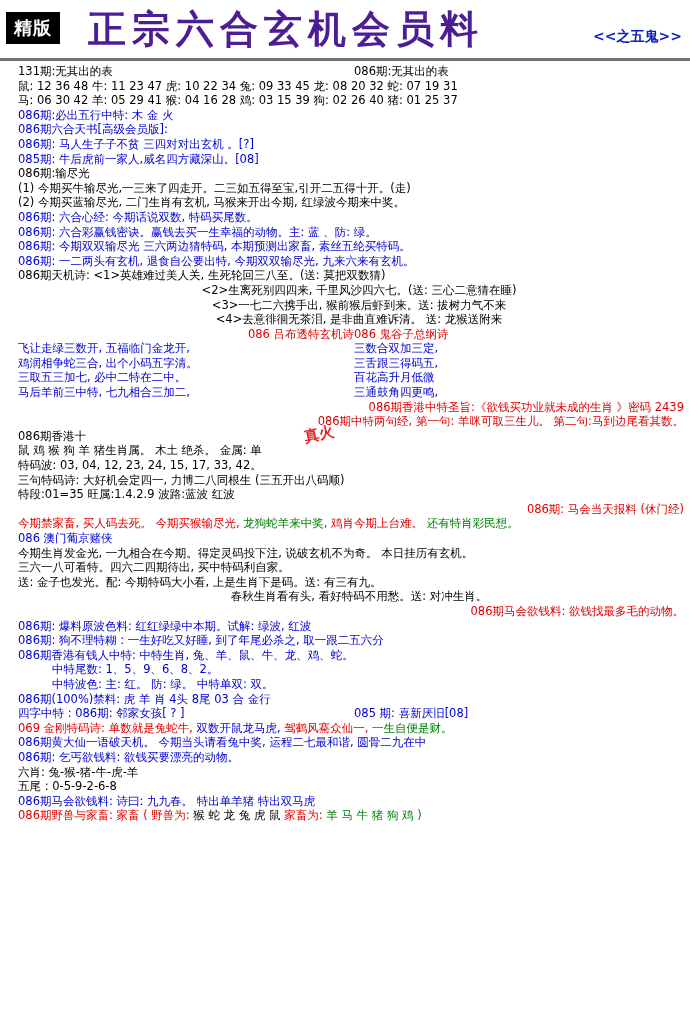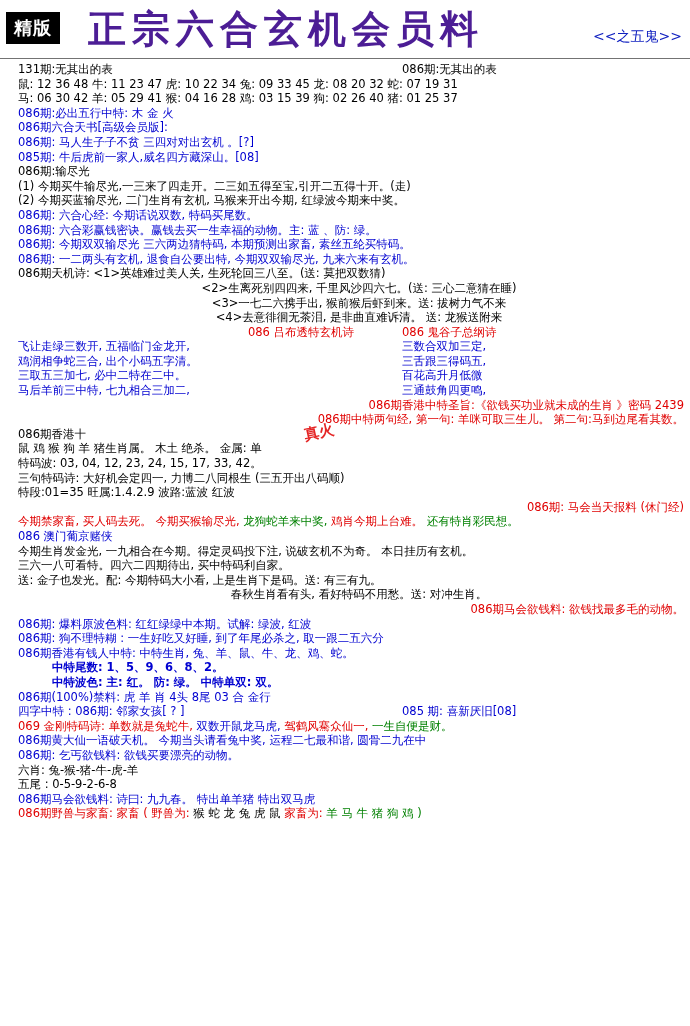--- a/index.html
+++ b/index.html
@@ -20,21 +20,21 @@
     width: 690px;
     height: 1026px;
     position: relative;
     box-sizing: border-box;
     padding: 0;
   }
   
   .header {
     position: relative;
     height: 58px;
-    border-bottom: 1px solid #737373;
+    border-bottom: 3px solid #737373;
   }
   .badge {
     position: absolute;
     left: 6px;
     top: 12px;
     width: 54px;
     height: 32px;
     background: #000000;
     color: #ffffff;
     font-size: 18px;
@@ -54,45 +54,44 @@
     letter-spacing: 6px;
     font-family: "DejaVu Sans", sans-serif;
     white-space: nowrap;
   }
   .sub-title {
     position: absolute;
     right: 8px;
     top: 28px;
     font-size: 14px;
     color: #1020c0;
-    font-weight: normal;
+    font-weight: bold;
     white-space: nowrap;
   }
   
   .content {
     padding: 3px 6px 0 18px;
     box-sizing: border-box;
   }
   .row {
     line-height: 14.6px;
     white-space: nowrap;
     font-size: 11.5px;
   }
   .r { color: #e00000; text-align: right; }
   .b { color: #0000d0; }
   .g { color: #008000; }
   .k { color: #000000; }
   .indent { padding-left: 16px; text-align: center; }
-  .indent2 { padding-left: 34px; font-weight: bold; }
+  .indent2 { padding-left: 34px; }
   .two-col-row {
     display: flex;
     line-height: 14.6px;
     font-size: 11.5px;
     white-space: nowrap;
-    gap: 48px;
   }
   .two-col-row > div:first-child { width: 336px; }
   .stamp {
     position: absolute;
     left: 304px;
     margin-top: -2px;
     font-size: 15px;
     font-weight: bold;
     color: #e00000;
     transform: rotate(-12deg);

